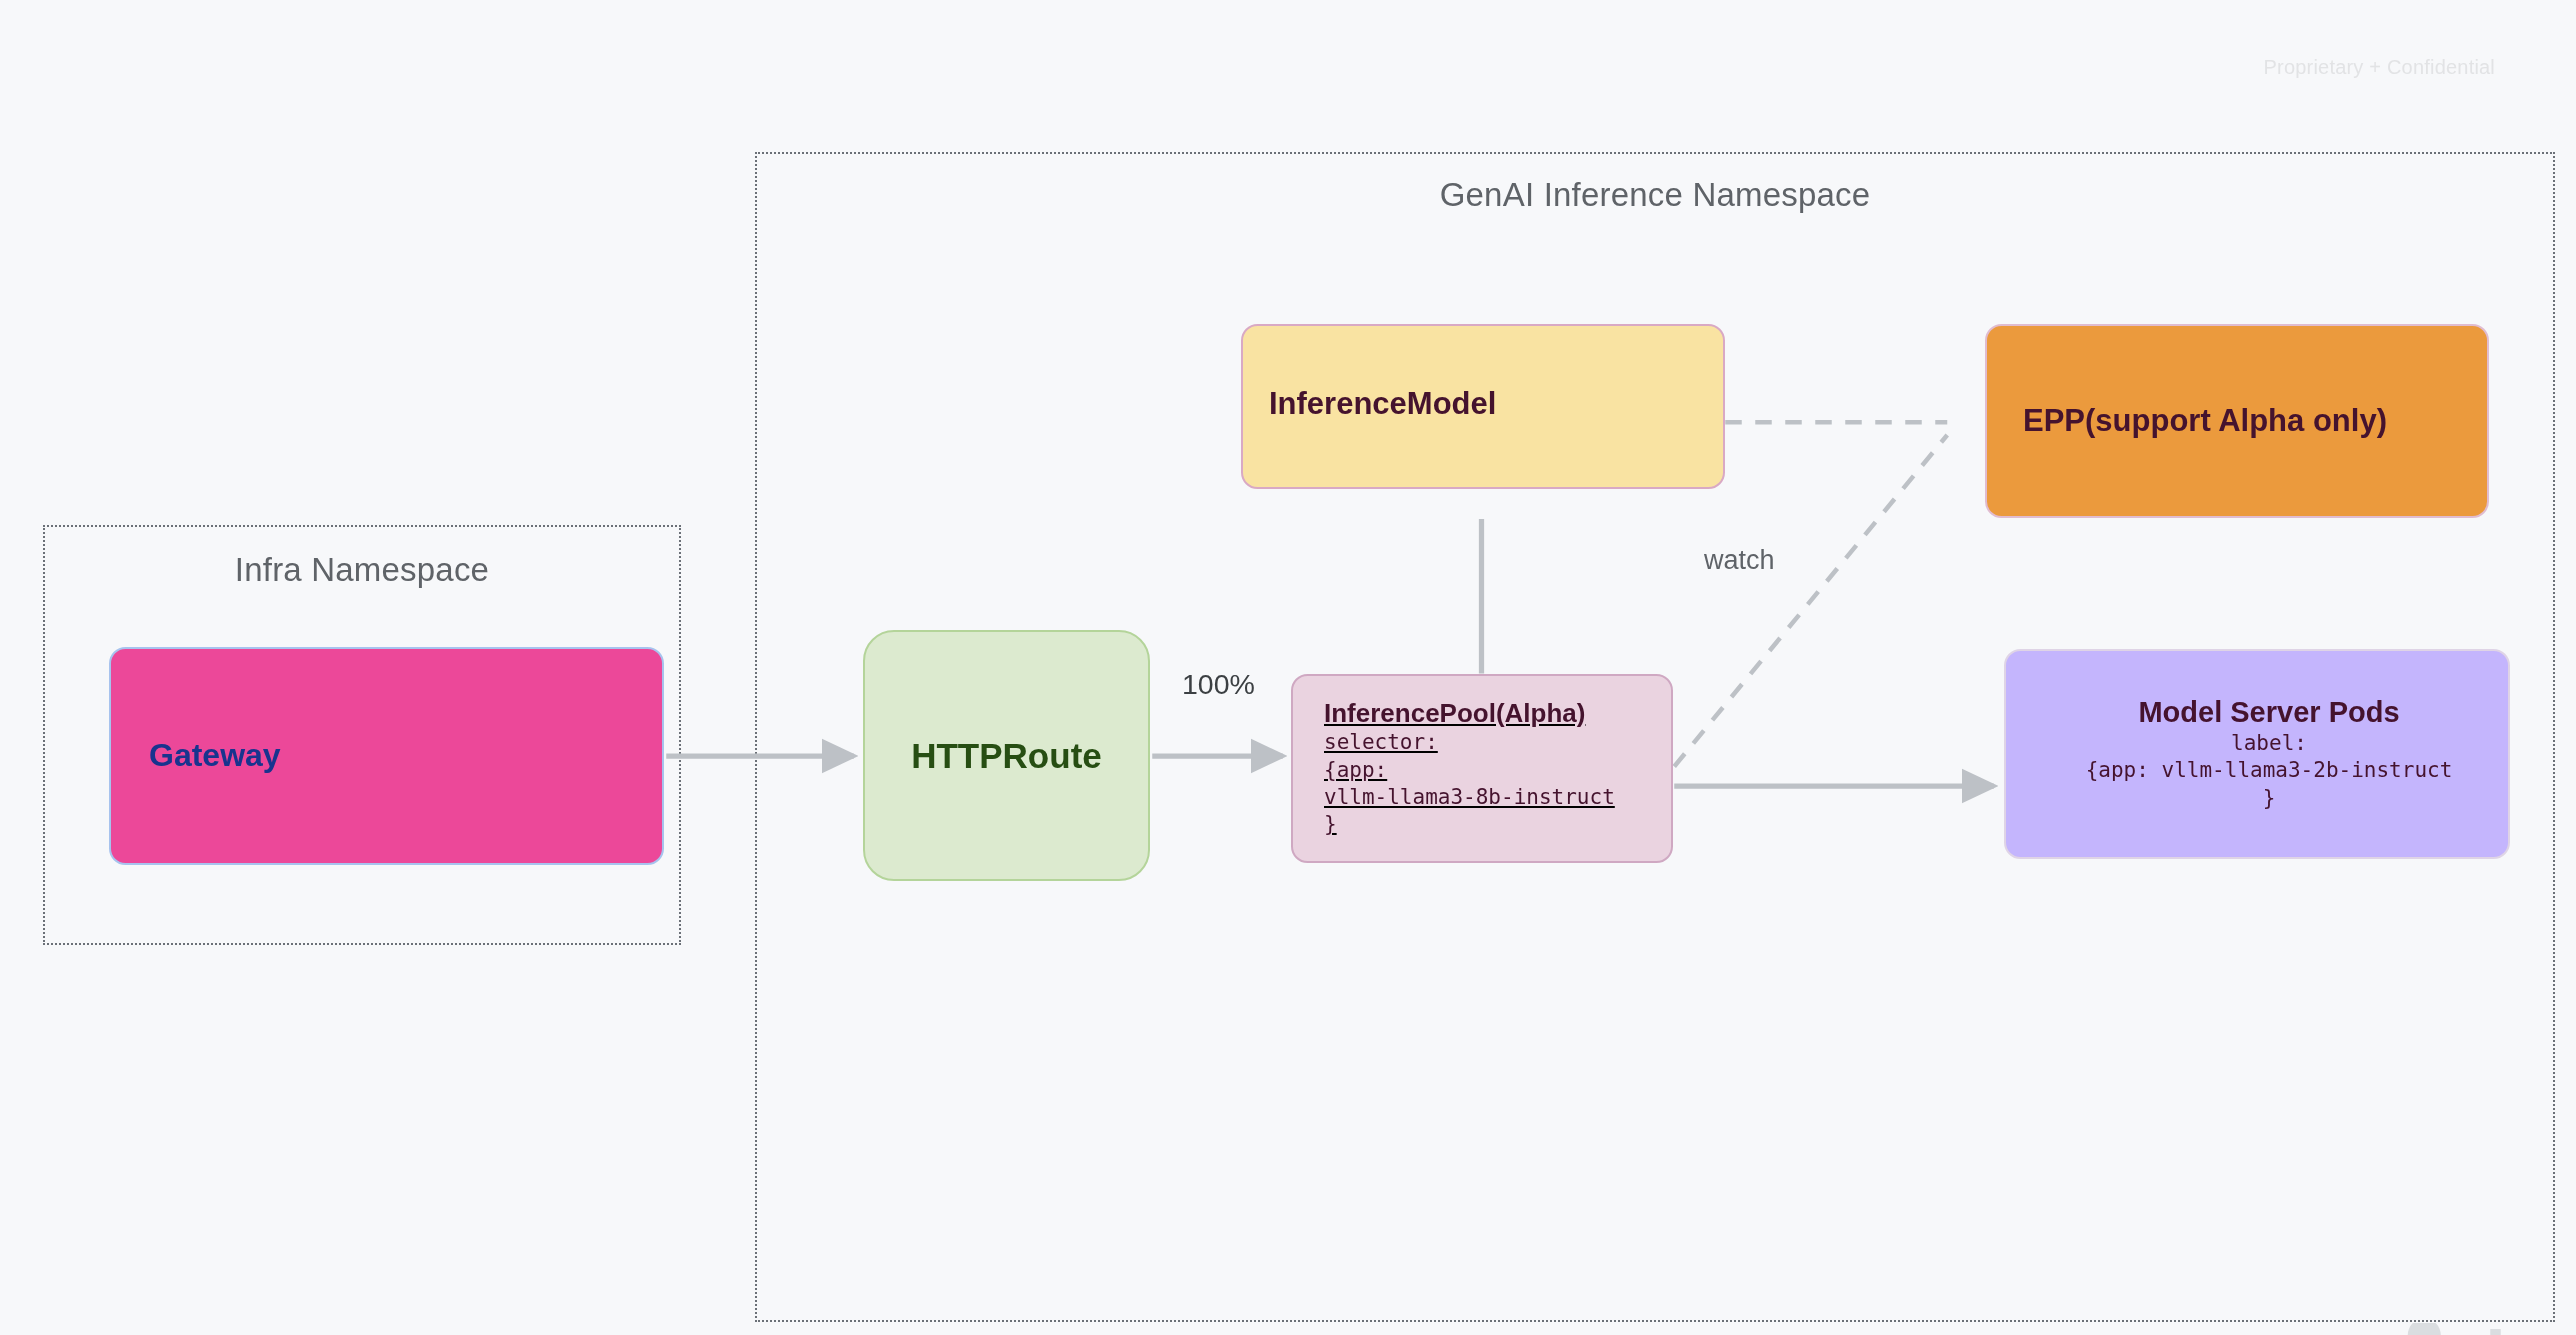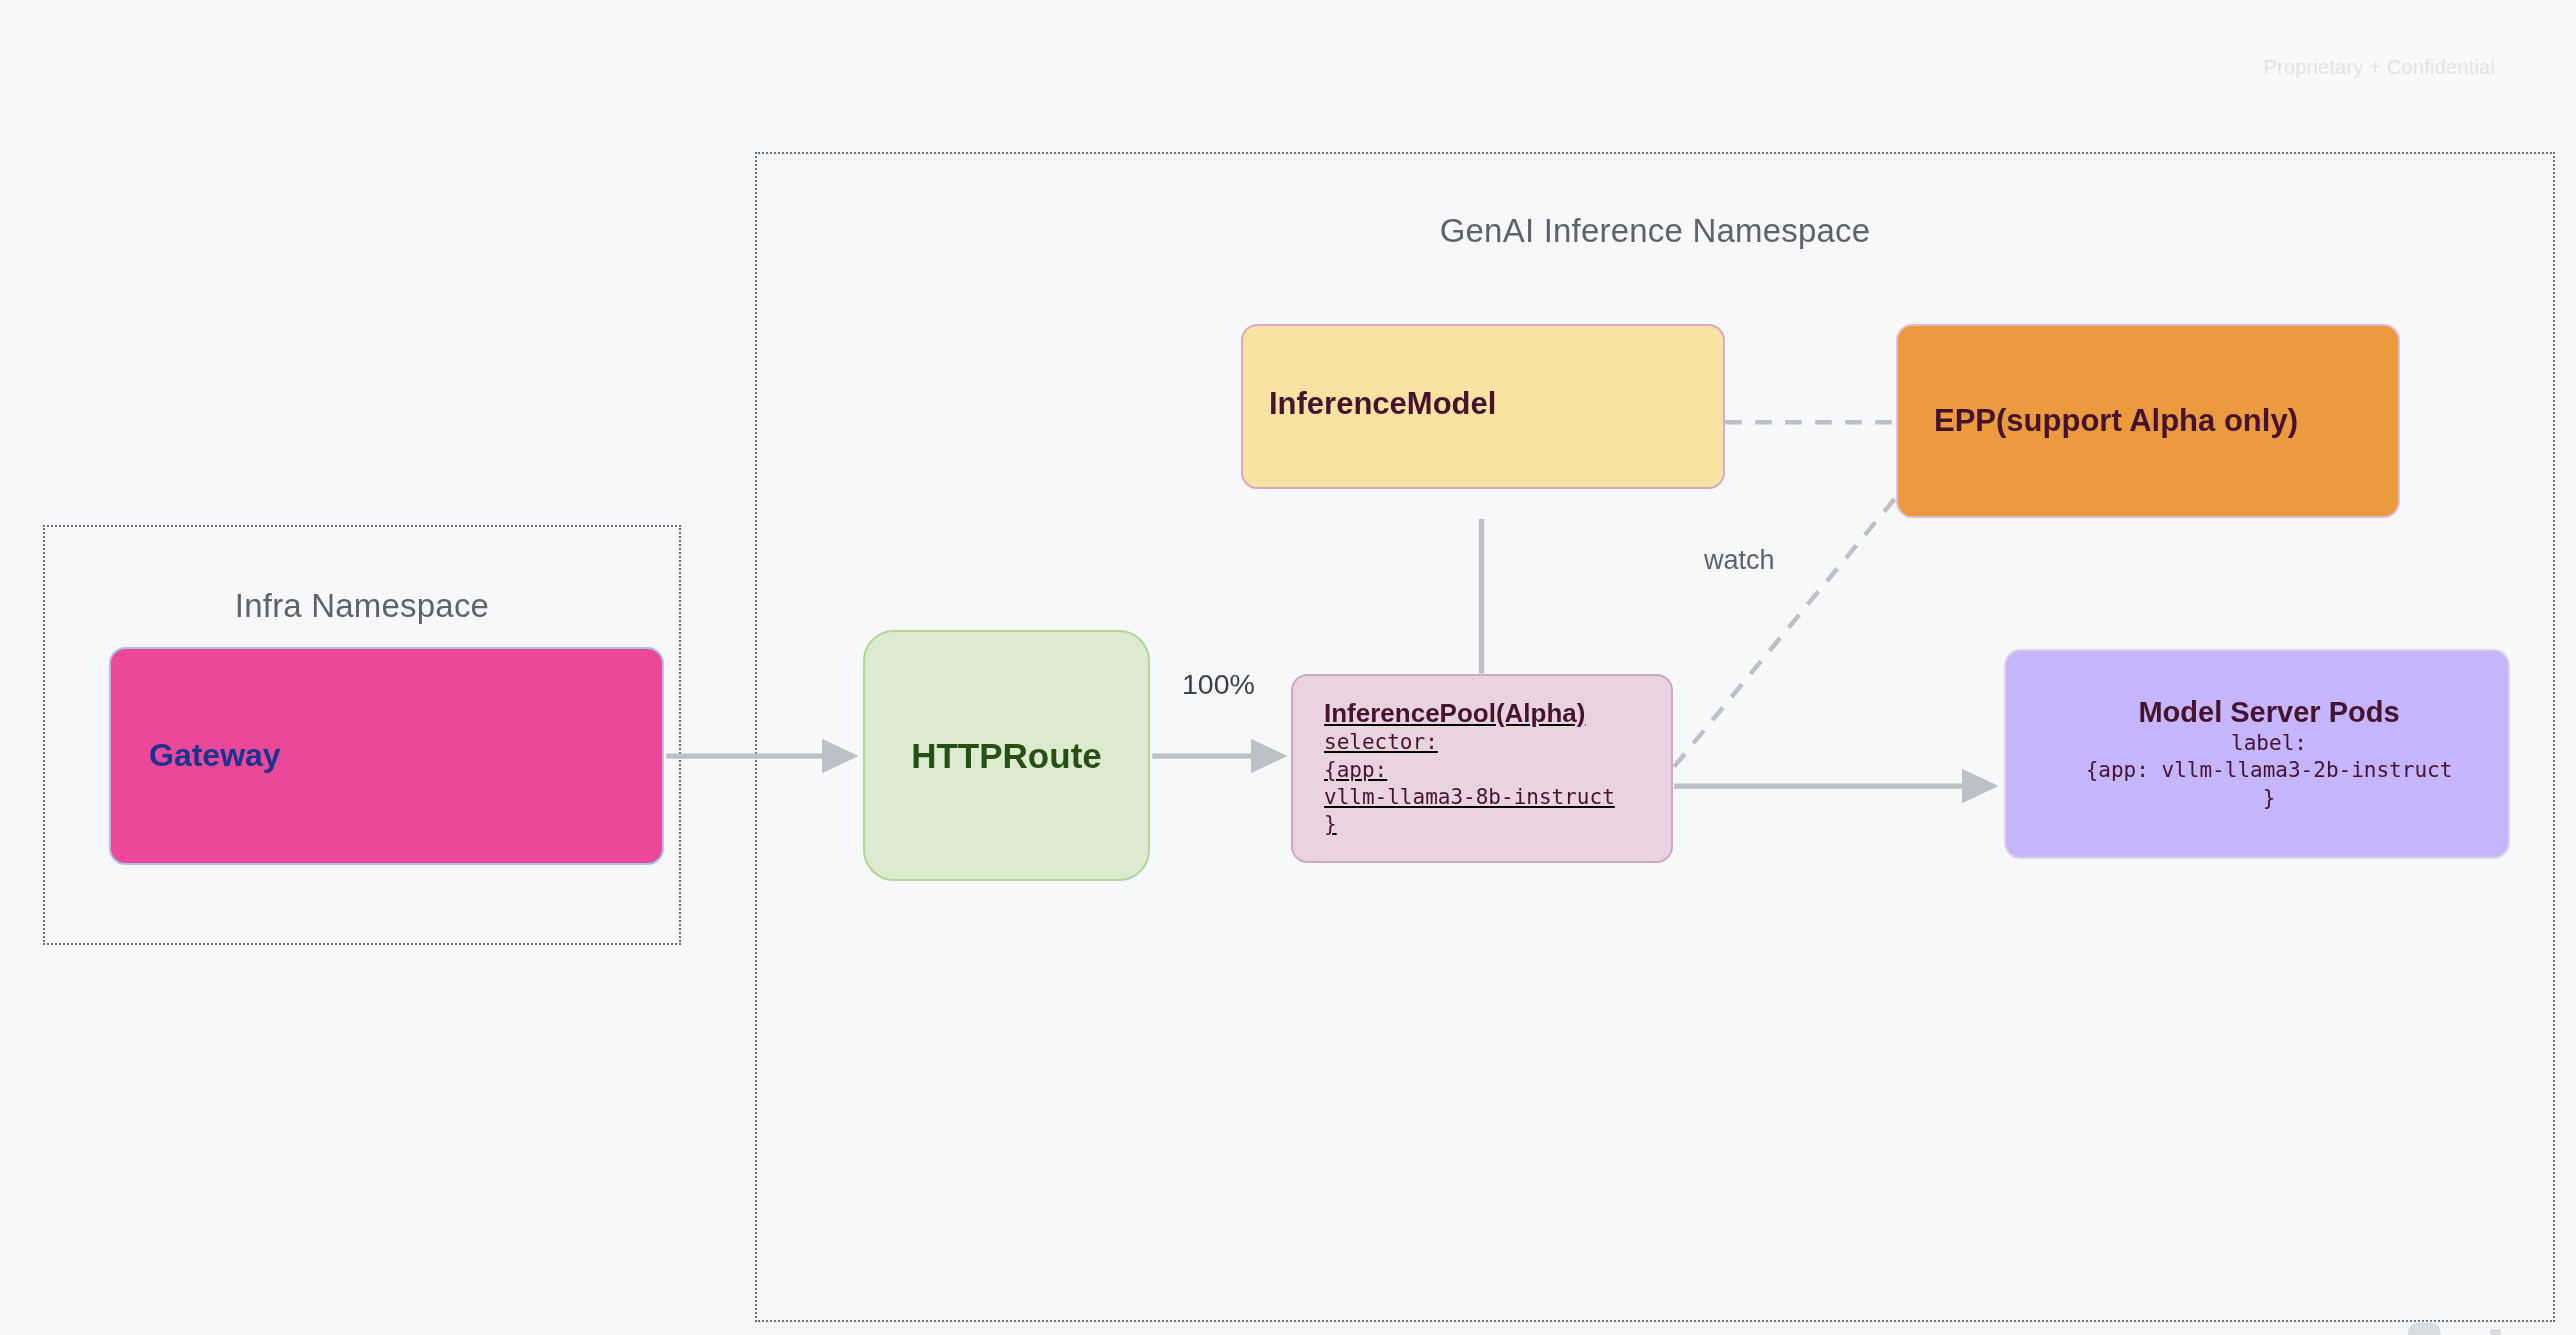--- a/index.html
+++ b/index.html
@@ -35,21 +35,20 @@
     border: 2.3px dotted #6b7077;
     box-sizing: border-box;
     background: transparent;
   }
   .ns-title {
     position: absolute;
     color: #5f6368;
     font-size: 33px;
     white-space: nowrap;
     letter-spacing: 0.2px;
-    margin-top: 36px;
   }
 
   #ns-infra {
     left: 43px;
     top: 525px;
     width: 638px;
     height: 420px;
   }
   #ns-infra-title {
     left: 43px;
@@ -139,21 +138,21 @@
     font-size: 31px;
     margin-bottom: 4.5px;
   }
   #node-inferencemodel .body {
     color: #45132e;
     font-size: 23px;
   }
 
   
   #node-epp {
-    left: 1896px;
+    left: 1985px;
     top: 324px;
     width: 504px;
     height: 194px;
     background: #eb9a3d;
     border: 2.3px solid #e0bcd0;
     padding-left: 36px;
     padding-right: 12px;
   }
   #node-epp .title {
     color: #45132e;

